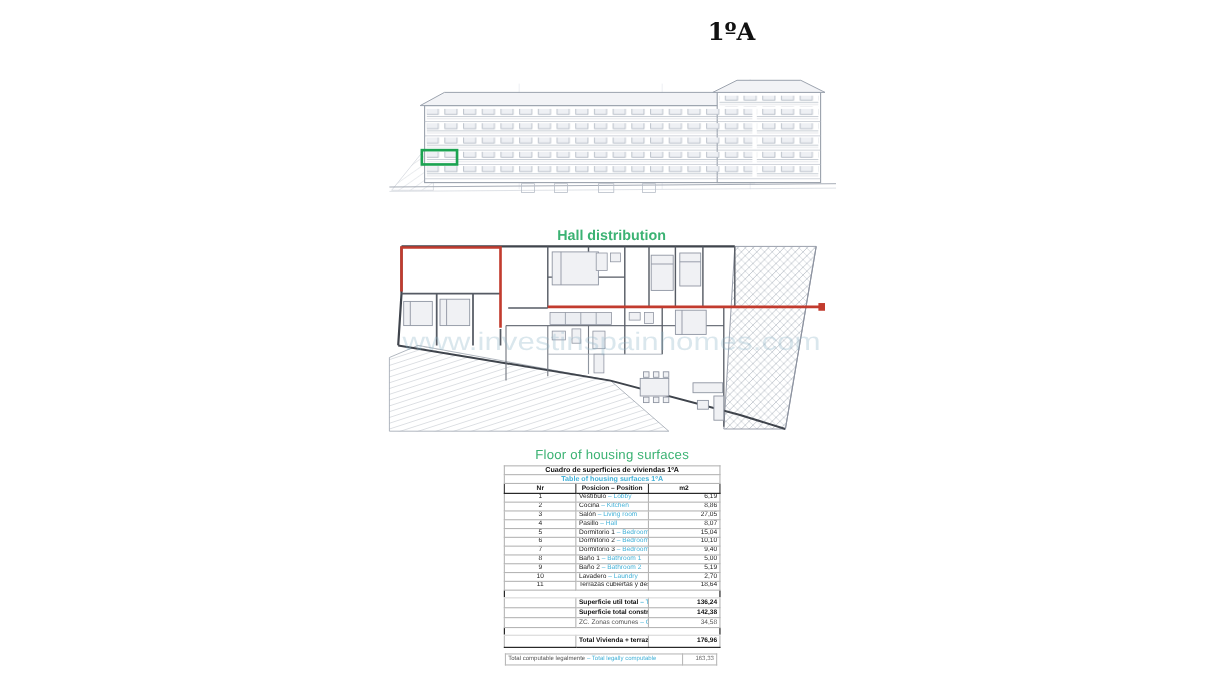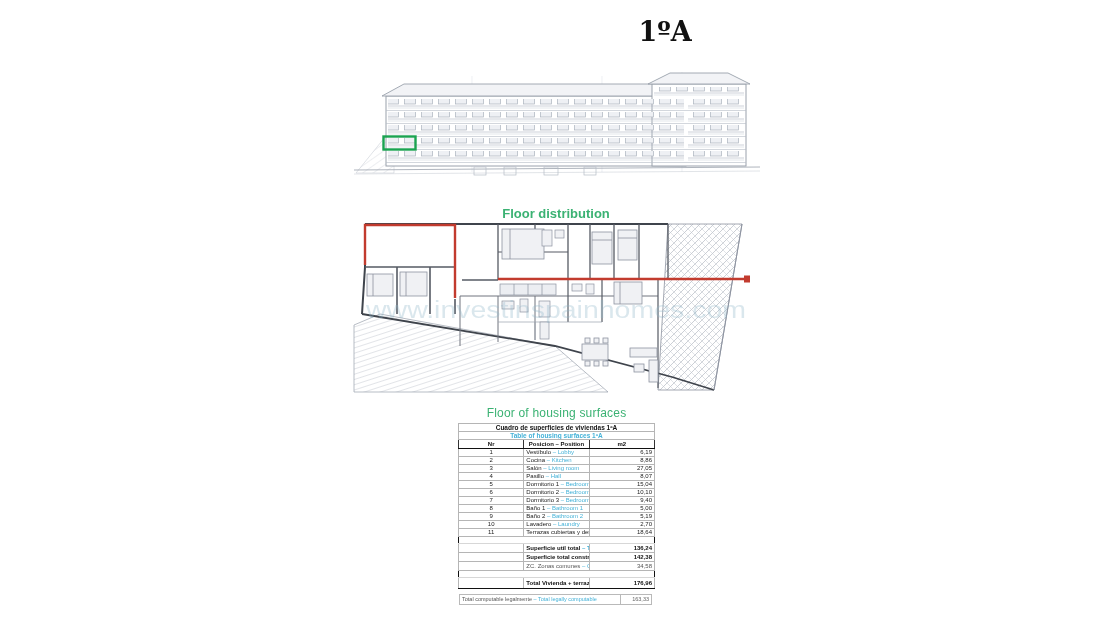--- a/index.html
+++ b/index.html
@@ -1,19 +1,19 @@
 <!DOCTYPE html>
 <html><head>
 <meta charset="utf-8">
 <style>
   html,body{margin:0;padding:0;background:#fff;}
   .page{position:relative;width:1110px;height:626px;background:#ffffff;overflow:hidden;
         font-family:"Liberation Sans",sans-serif;}
   .unit-title{position:absolute;left:615px;top:16px;width:100px;text-align:center;
-        font-family:"DejaVu Serif","Liberation Serif",serif;font-weight:bold;font-size:27px;color:#111;}
+        font-family:"DejaVu Serif","Liberation Serif",serif;font-weight:bold;font-size:22px;color:#111;}
   .elevation{position:absolute;left:352px;top:70px;width:410px;height:112px;}
   .plan-section{position:absolute;left:352px;top:206px;width:408px;height:192px;}
   .plan-title{text-align:center;font-size:13px;font-weight:bold;color:#3bb273;height:16px;}
   .surfaces{position:absolute;left:458px;top:406px;width:197px;}
   .surfaces-title{text-align:center;font-size:12px;color:#3bb273;margin-bottom:3px;letter-spacing:.2px;}
   table.stable{width:197px;border-collapse:collapse;border:1.5px solid #111;font-size:6px;color:#222;
         table-layout:fixed;}
   table.stable td{border:1px solid #b5b5b5;padding:0 2px;height:7px;line-height:7px;white-space:nowrap;
         overflow:hidden;}
   td.h-es{height:9px;line-height:9px;text-align:center;font-weight:bold;font-size:6.5px;color:#111;
@@ -94,21 +94,21 @@
       <rect x="122" y="97" width="12" height="8" fill="none" stroke="#b6bcc6" stroke-width="0.7"></rect>
       <rect x="152" y="97" width="12" height="8" fill="none" stroke="#b6bcc6" stroke-width="0.7"></rect>
       <rect x="192" y="97" width="14" height="8" fill="none" stroke="#b6bcc6" stroke-width="0.7"></rect>
       <rect x="232" y="97" width="12" height="8" fill="none" stroke="#b6bcc6" stroke-width="0.7"></rect>
 
       <rect x="31.5" y="66.5" width="32" height="13" fill="none" stroke="#1ba351" stroke-width="2.4"></rect>
     </svg>
   </div>
 
   <div class="plan-section">
-    <div class="plan-title">Floor distribution</div>
+    <div class="plan-title">Hall distribution</div>
     <svg width="408" height="174" viewBox="0 0 408 174">
       <defs>
         <pattern id="hatchG" width="5" height="5" patternUnits="userSpaceOnUse" patternTransform="rotate(72)">
           <line x1="0" y1="0" x2="0" y2="5" stroke="#aab1bb" stroke-width="0.7"></line>
         </pattern>
         <pattern id="cross" width="7" height="7" patternUnits="userSpaceOnUse">
           <path d="M0 7 L7 0" stroke="#a7aeb8" stroke-width="0.6"></path>
           <path d="M0 0 L7 7" stroke="#c2c8d0" stroke-width="0.5"></path>
         </pattern>
       </defs>

